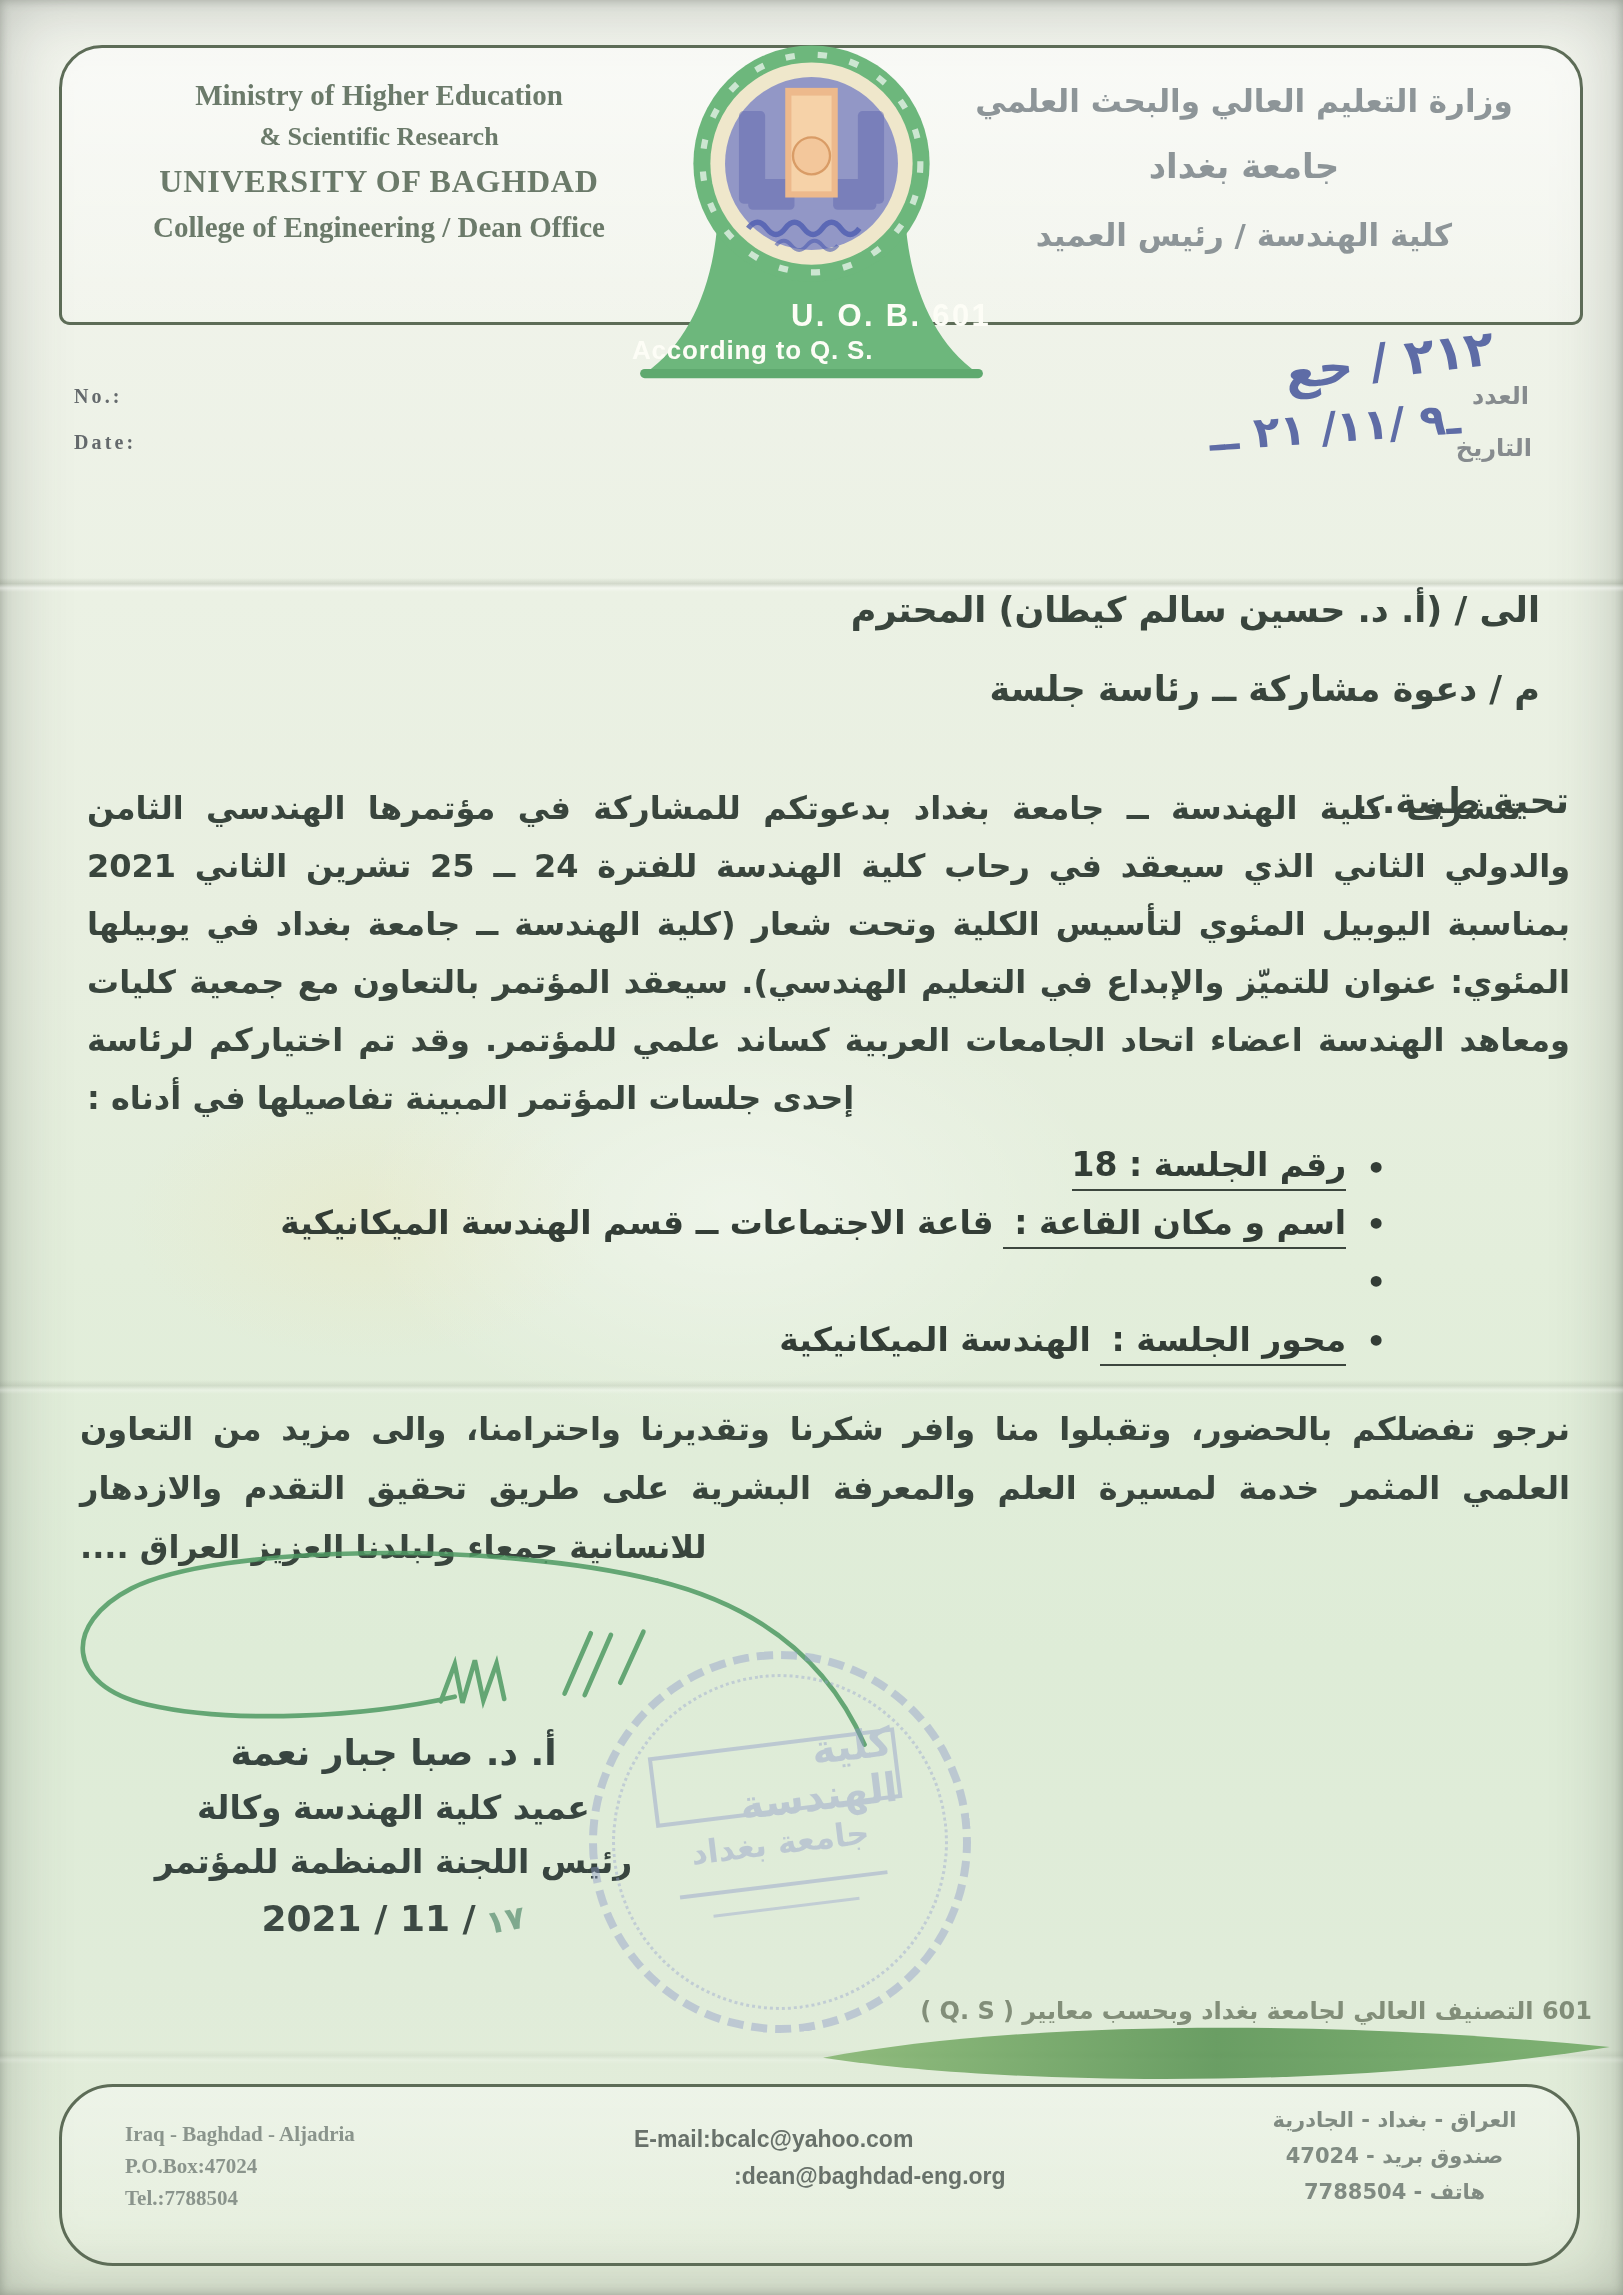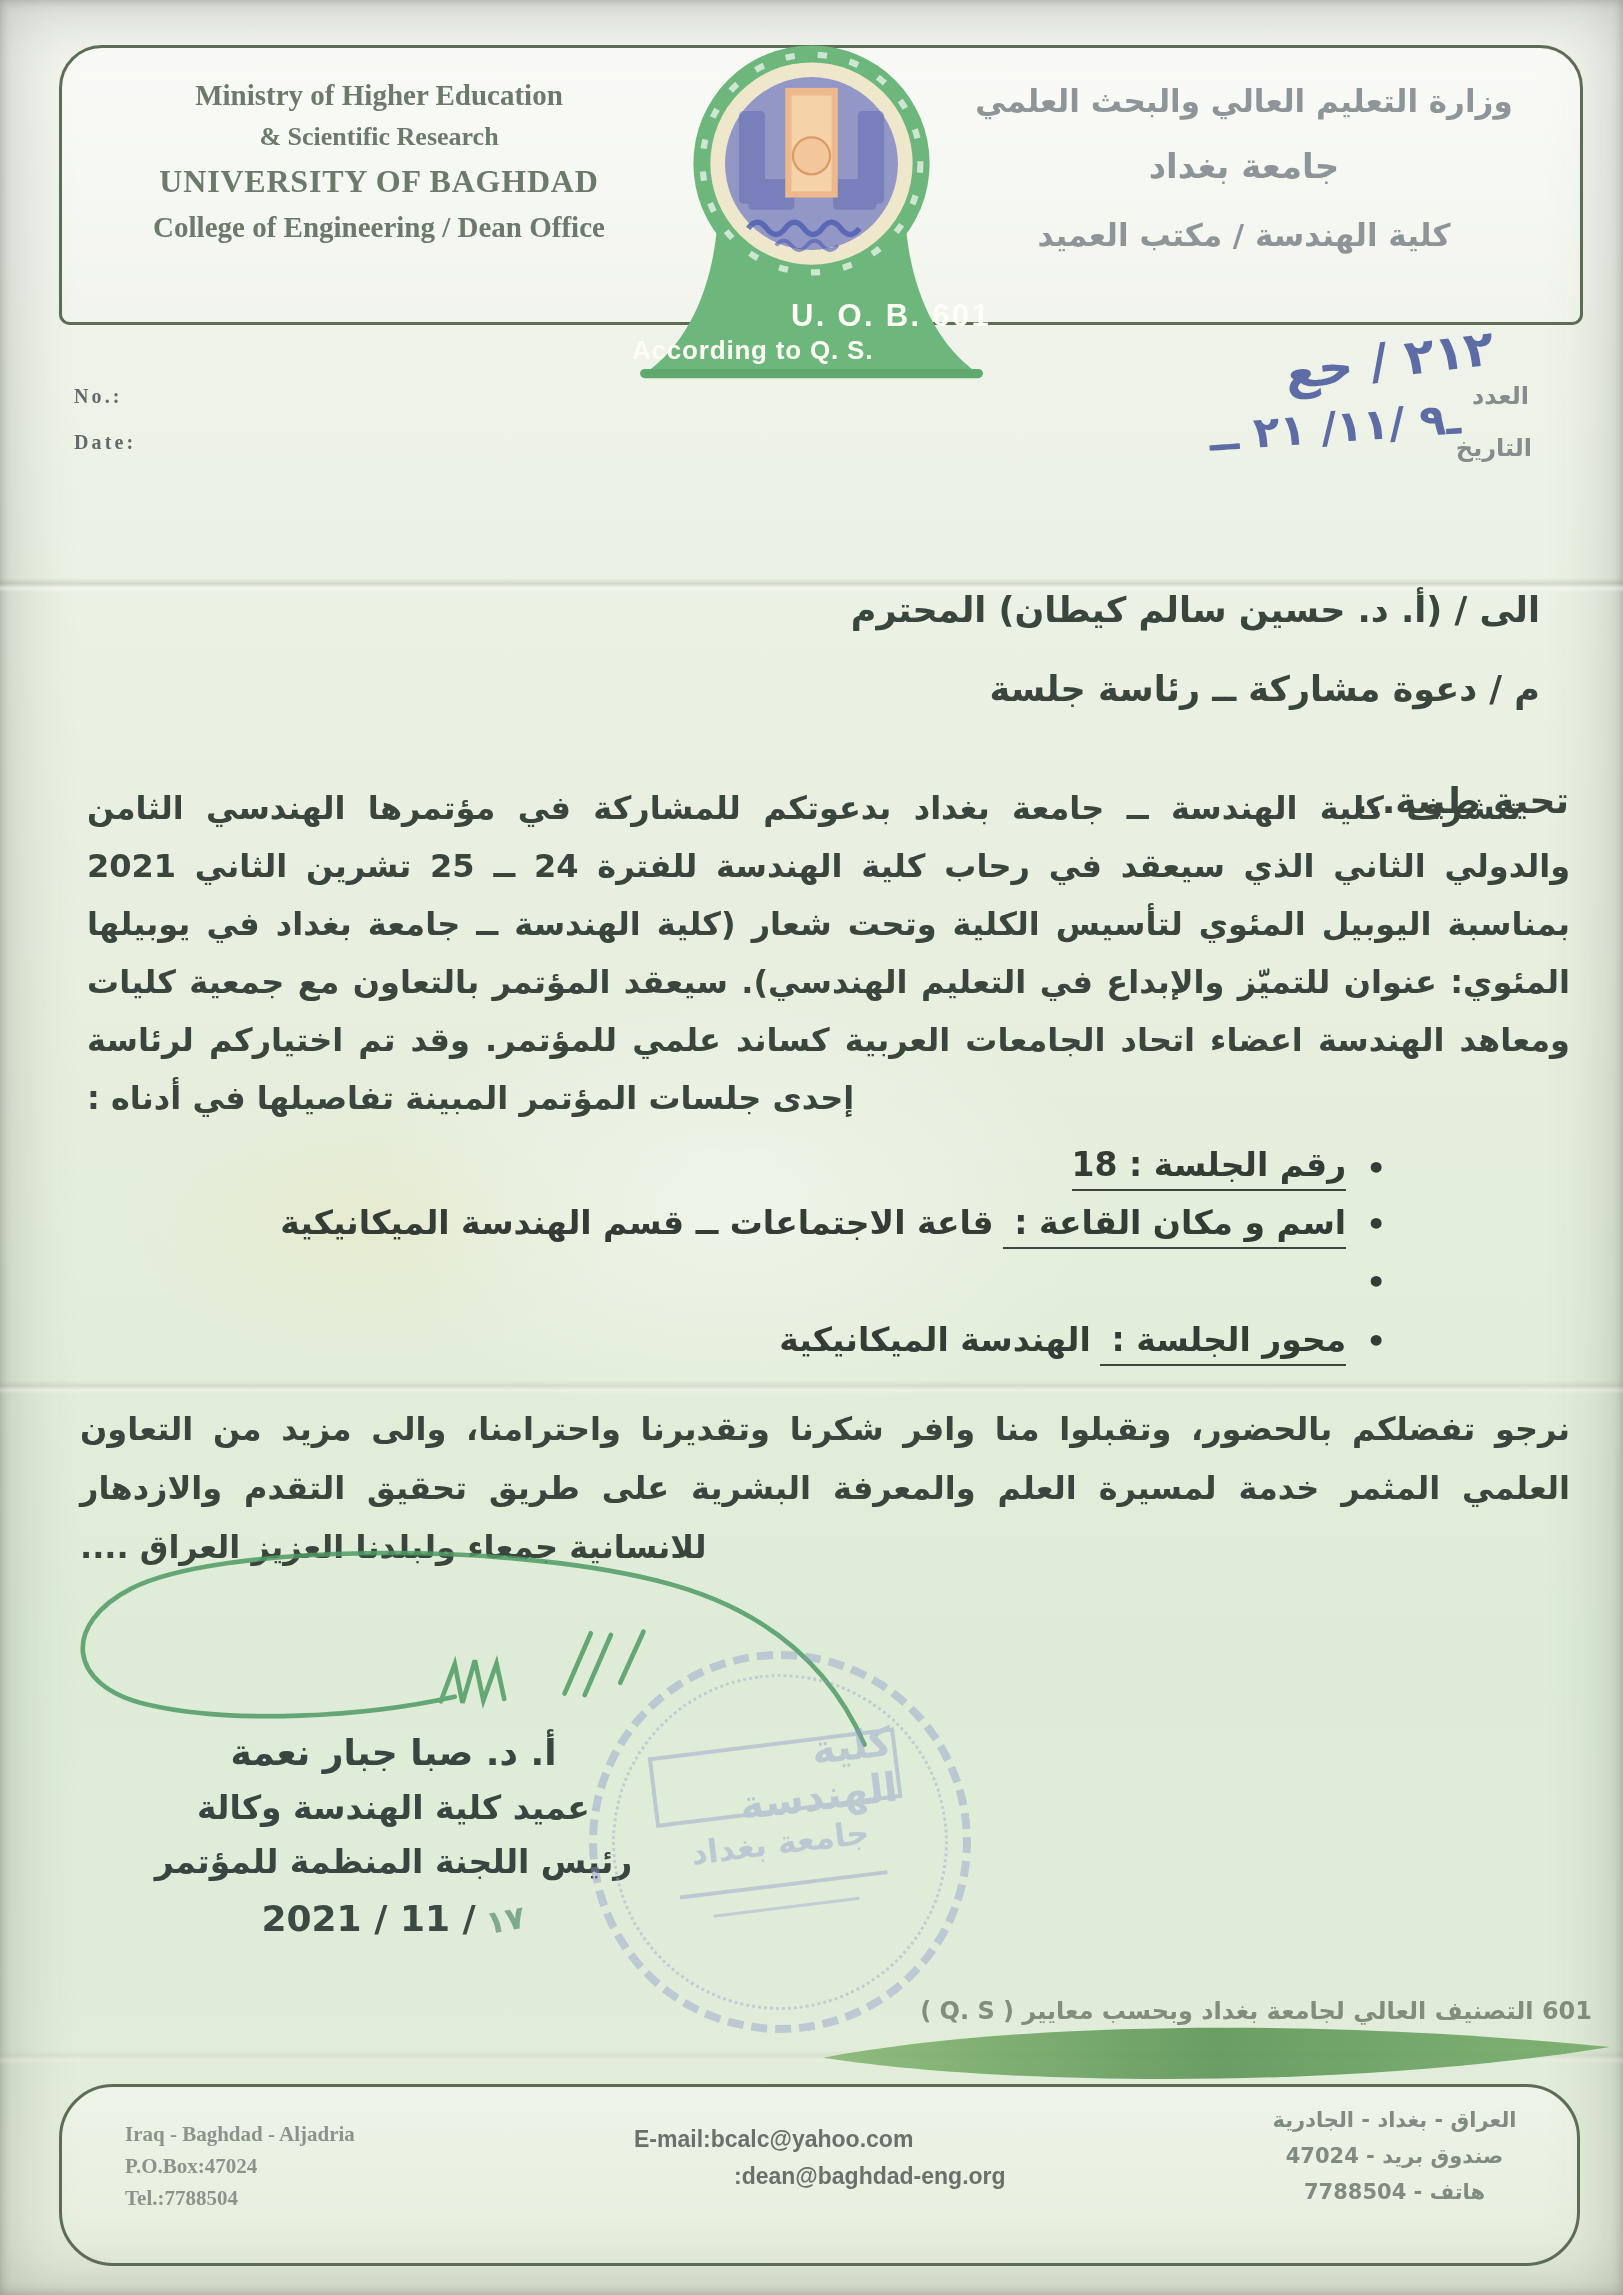--- a/index.html
+++ b/index.html
@@ -111,21 +111,21 @@
   <div class="eng-hdr">
     <div class="l1">Ministry of Higher Education</div>
     <div class="l2">&amp; Scientific Research</div>
     <div class="l3">UNIVERSITY OF BAGHDAD</div>
     <div class="l4">College of Engineering / Dean Office</div>
   </div>
 
   <div class="ar-hdr">
     <div class="l1">وزارة التعليم العالي والبحث العلمي</div>
     <div class="l2">جامعة بغداد</div>
-    <div class="l3">كلية الهندسة / مكتب العميد</div>
+    <div class="l3">كلية الهندسة / رئيس العميد</div>
   </div>
 
   <div class="logo-wrap">
     <svg width="359" height="349" viewBox="0 0 464 452">
       <path d="M110 238 C 104 318, 74 392, 16 432 L 448 432 C 390 392, 360 318, 354 238 Z" fill="#6db77c"></path>
       <rect x="10" y="426" width="444" height="12" rx="6" fill="#5fa96f"></rect>
       <circle cx="232" cy="160" r="153" fill="#6db77c"></circle>
       <circle cx="232" cy="160" r="141" fill="none" stroke="#ffffff" stroke-width="8" stroke-dasharray="12 30" opacity=".65"></circle>
       <circle cx="232" cy="160" r="131" fill="#efe7cb"></circle>
       <circle cx="232" cy="160" r="112" fill="#9297c6"></circle>

